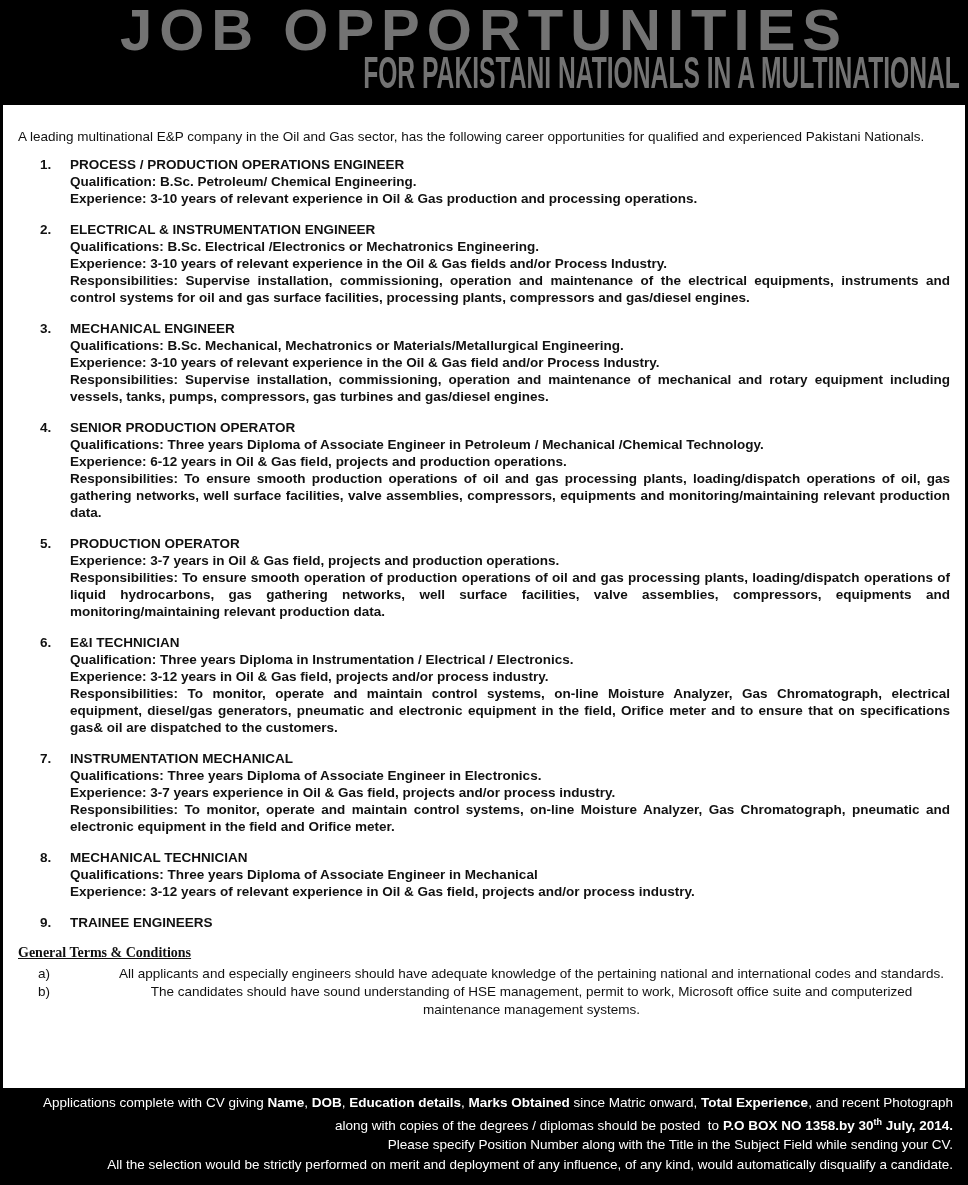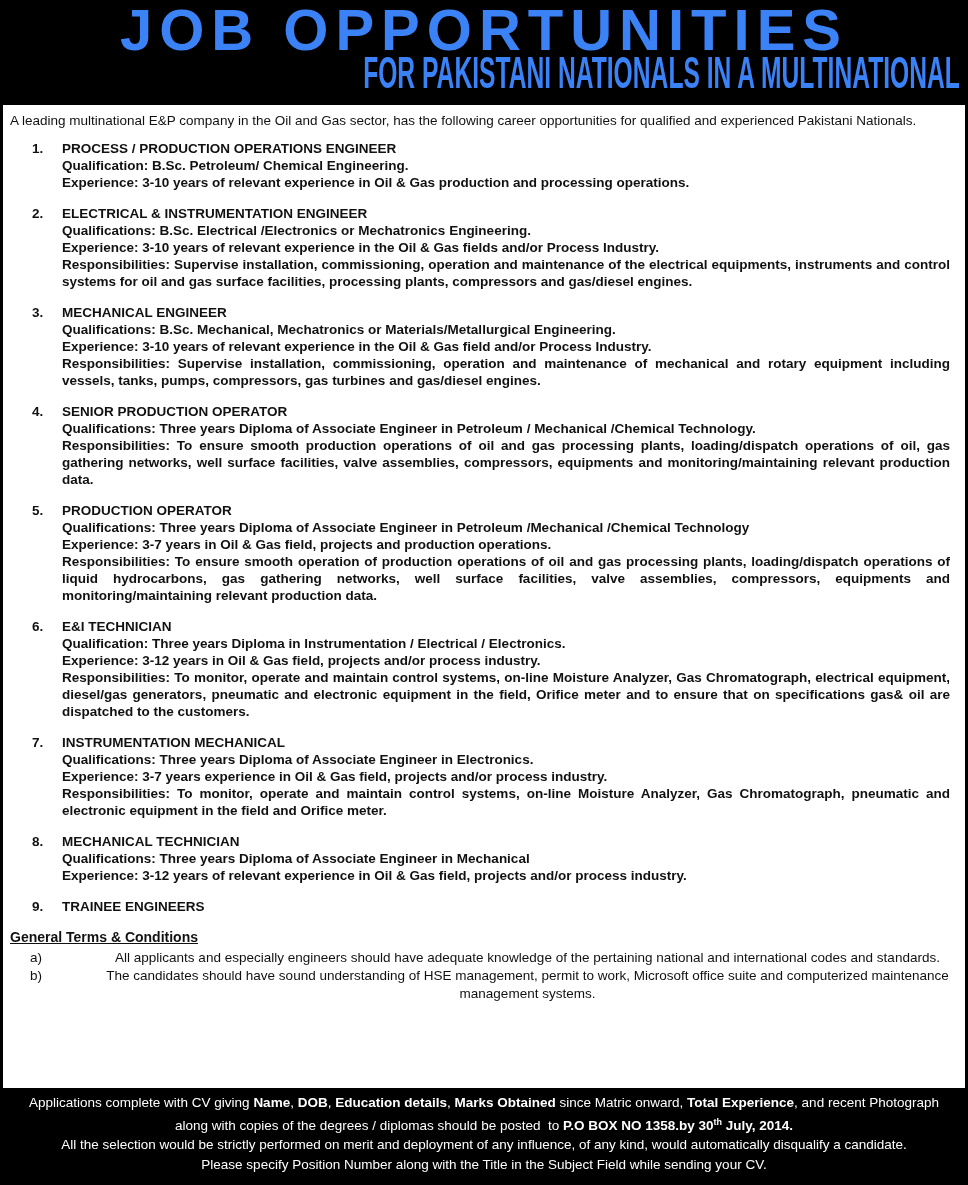--- a/index.html
+++ b/index.html
@@ -8,21 +8,21 @@
     width: 968px; height: 1185px;
     border: 3px solid #000;
     background: #fff;
     display: flex; flex-direction: column;
     font-family: "Liberation Sans", sans-serif;
     color: #111;
     overflow: hidden;
   }
   
   .band {
-    background: #000; color: #3b82f6;
+    background: #000; color: #737373;
     text-align: center;
     padding: 2px 0 4px;
     flex: 0 0 auto;
   }
   .main-title {
     font-size: 58px; font-weight: bold;
     letter-spacing: 7px;
     line-height: 50px;
     white-space: nowrap;
   }
@@ -31,23 +31,24 @@
     display: inline-block;
     font-size: 44px; font-weight: bold;
     white-space: nowrap;
     transform: scaleX(0.56);
     transform-origin: 50% 50%;
     line-height: 36px;
   }
   
   .main {
     flex: 1 1 auto;
-    padding: 7px 15px 0 7px;
+    padding: 7px 15px 0 15px;
     background: #fff;
     overflow: hidden;
+    margin-top: 16px;
   }
   .intro {
     font-size: 13.5px; line-height: 17px;
     margin: 0 0 11px 0;
   }
   .position { margin-bottom: 14px; }
   .pos-head {
     display: flex;
     font-weight: bold; font-size: 13.5px; line-height: 17px;
     padding-left: 22px;
@@ -56,32 +57,33 @@
   .pos-title { flex: 1; }
   .pos-body { margin-left: 52px; font-weight: bold; }
   .field {
     margin: 0; font-size: 13.5px; line-height: 17px;
     text-align: justify;
   }
   .terms-heading {
     font-size: 14px; font-weight: bold;
     text-decoration: underline;
     margin: 2px 0 4px 0;
+    font-family: Liberation Serif, serif;
   }
   .term-row {
     display: flex;
     font-size: 13.5px; line-height: 18px;
   }
   .term-letter { flex: 0 0 95px; padding-left: 20px; }
   .term-text { flex: 1; text-align: center; }
   
   .footer {
     flex: 0 0 auto;
     background: #000; color: #fff;
-    text-align: center;
+    text-align: right;
     padding: 5px 12px 8px;
   }
   .f-line {
     margin: 0; font-size: 13.5px; line-height: 19.5px;
   }
   .f-line sup { font-size: 9px; }
 </style>
 </head>
 <body>
 
@@ -130,30 +132,30 @@
             <p class="field"><b>Responsibilities:</b><span> Supervise installation, commissioning, operation and maintenance of mechanical and rotary equipment including vessels, tanks, pumps, compressors, gas turbines and gas/diesel engines.</span></p>
           </div>
         </section>
         <section class="position">
           <div class="pos-head">
             <span class="pos-num">4.</span>
             <span class="pos-title">SENIOR PRODUCTION OPERATOR</span>
           </div>
           <div class="pos-body">
             <p class="field"><b>Qualifications:</b><span> Three years Diploma of Associate Engineer in Petroleum / Mechanical /Chemical Technology.</span></p>
+            <p class="field"><b>Experience:</b><span> 6-12 years in Oil &amp; Gas field, projects and production operations.</span></p>
             <p class="field"><b>Responsibilities:</b><span> To ensure smooth production operations of oil and gas processing plants, loading/dispatch operations of oil, gas gathering networks, well surface facilities, valve assemblies, compressors, equipments and monitoring/maintaining relevant production data.</span></p>
           </div>
         </section>
         <section class="position">
           <div class="pos-head">
             <span class="pos-num">5.</span>
             <span class="pos-title">PRODUCTION OPERATOR</span>
           </div>
           <div class="pos-body">
-            <p class="field"><b>Qualifications:</b><span> Three years Diploma of Associate Engineer in Petroleum /Mechanical /Chemical Technology</span></p>
             <p class="field"><b>Experience:</b><span> 3-7 years in Oil &amp; Gas field, projects and production operations.</span></p>
             <p class="field"><b>Responsibilities:</b><span> To ensure smooth operation of production operations of oil and gas processing plants, loading/dispatch operations of liquid hydrocarbons, gas gathering networks, well surface facilities, valve assemblies, compressors, equipments and monitoring/maintaining relevant production data.</span></p>
           </div>
         </section>
         <section class="position">
           <div class="pos-head">
             <span class="pos-num">6.</span>
             <span class="pos-title">E&amp;I TECHNICIAN</span>
           </div>
           <div class="pos-body">
@@ -199,17 +201,17 @@
         </div>
         <div class="term-row">
           <span class="term-letter">b)</span>
           <span class="term-text">The candidates should have sound understanding of HSE management, permit to work, Microsoft office suite and computerized maintenance management systems.</span>
         </div>
       </div>
   </main>
 
   <footer class="footer">
     <p class="f-line" id="fline1"><span>Applications complete with CV giving </span><b>Name</b><span>, </span><b>DOB</b><span>, </span><b>Education details</b><span>, </span><b>Marks Obtained</b><span> since Matric onward, </span><b>Total Experience</b><span>, and recent Photograph along with copies of the degrees / diplomas should be posted &nbsp;to </span><b>P.O BOX NO 1358.by 30</b><b><sup>th</sup></b><b> July, 2014.</b></p>
+    <p class="f-line">Please specify Position Number along with the Title in the Subject Field while sending your CV.</p>
     <p class="f-line">All the selection would be strictly performed on merit and deployment of any influence, of any kind, would automatically disqualify a candidate.</p>
-    <p class="f-line">Please specify Position Number along with the Title in the Subject Field while sending your CV.</p>
   </footer>
 
 </div>
 
 </body></html>

